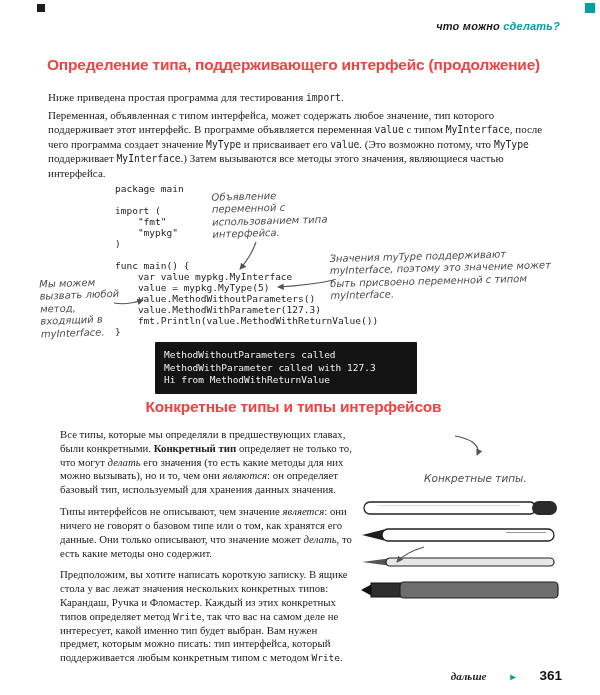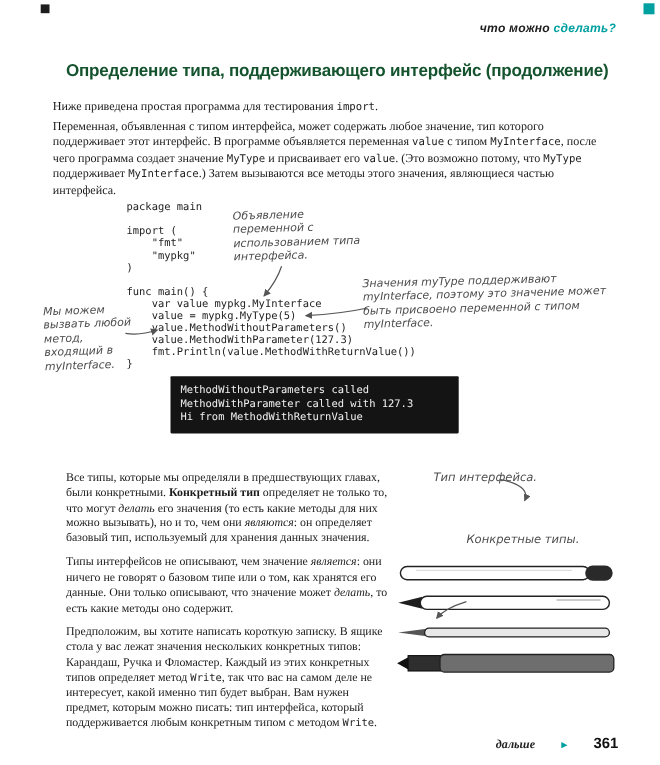--- a/index.html
+++ b/index.html
@@ -8,22 +8,22 @@
 
   
   .corner-left{position:absolute;left:37px;top:4px;width:8px;height:8px;background:#1d1d1d;}
   .corner-right{position:absolute;right:5px;top:3px;width:10px;height:10px;background:var(--accent,#00a0a0);}
 
   
   .runhead{position:absolute;top:20px;right:40px;font-family:"Liberation Sans",sans-serif;
            font-weight:bold;font-style:italic;font-size:11px;letter-spacing:.2px;}
   .runhead .acc{color:var(--accent,#00a0a0);}
 
-  h1.sec{position:absolute;left:60px;margin:0;font-family:"Liberation Sans",sans-serif;
-         font-weight:bold;color:#14532d;}
+  h1.sec{position:absolute;left:36px;margin:0;font-family:"Liberation Sans",sans-serif;
+         font-weight:bold;color:#ef4444;text-align:center;}
   .h-one{top:56px;font-size:15.5px;width:515px;letter-spacing:-.2px;}
   .h-two{top:398px;font-size:15.5px;width:515px;letter-spacing:-.2px;}
 
   .para{position:absolute;left:48px;font-size:11px;line-height:1.3;}
   .p-intro{top:90px;width:505px;}
   .p-body{top:108px;width:508px;}
 
   .seg-code{font-family:"DejaVu Sans Mono",monospace;font-size:.88em;}
   .seg-bold{font-weight:bold;}
   .seg-i{font-style:italic;}
@@ -92,29 +92,29 @@
 }</pre>
 
   <div class="hand ann-declare">Объявление переменной с использованием типа интерфейса.</div>
   <div class="hand ann-assign">Значения myType поддерживают myInterface, поэтому это значение может быть присвоено переменной с типом myInterface.</div>
   <div class="hand ann-methods">Мы можем вызвать любой метод, входящий в myInterface.</div>
 
   <div class="console">MethodWithoutParameters called
 MethodWithParameter called with 127.3
 Hi from MethodWithReturnValue</div>
 
+  <h1 class="sec h-two">Конкретные типы и типы интерфейсов</h1>
 
   <div class="leftcol">
     <p><span>Все типы, которые мы определяли в предшествующих главах, были конкретными. </span><span class="seg-bold">Конкретный тип</span><span> определяет не только то, что могут </span><span class="seg-i">делать</span><span> его значения (то есть какие методы для них можно вызывать), но и то, чем они </span><span class="seg-i">являются</span><span>: он определяет базовый тип, используемый для хранения данных значения.</span></p>
     <p><span>Типы интерфейсов не описывают, чем значение </span><span class="seg-i">является</span><span>: они ничего не говорят о базовом типе или о том, как хранятся его данные. Они только описывают, что значение может </span><span class="seg-i">делать</span><span>, то есть какие методы оно содержит.</span></p>
     <p><span>Предположим, вы хотите написать короткую записку. В ящике стола у вас лежат значения нескольких конкретных типов: Карандаш, Ручка и Фломастер. Каждый из этих конкретных типов определяет метод </span><span class="seg-code">Write</span><span>, так что вас на самом деле не интересует, какой именно тип будет выбран. Вам нужен предмет, которым можно писать: тип интерфейса, который поддерживается любым конкретным типом с методом </span><span class="seg-code">Write</span><span>.</span></p>
   </div>
 
   <div class="rightcol">
-    <div class="hand lbl-iface" style="position:relative">Тип интерфейса.</div>
     <div class="quote">
     </div>
     <div class="hand lbl-concrete" style="position:relative">Конкретные типы.</div>
 
     <div class="pens">
       <svg width="205" height="22" viewBox="0 0 205 22">
         <rect x="6" y="5" width="172" height="12" rx="6" fill="#ffffff" stroke="#222" stroke-width="1.3"></rect>
         <line x1="20" y1="8.5" x2="162" y2="8.5" stroke="#dddddd" stroke-width="1"></line>
         <rect x="174" y="4" width="25" height="14" rx="7" fill="#2a2a2a"></rect>
       </svg>

